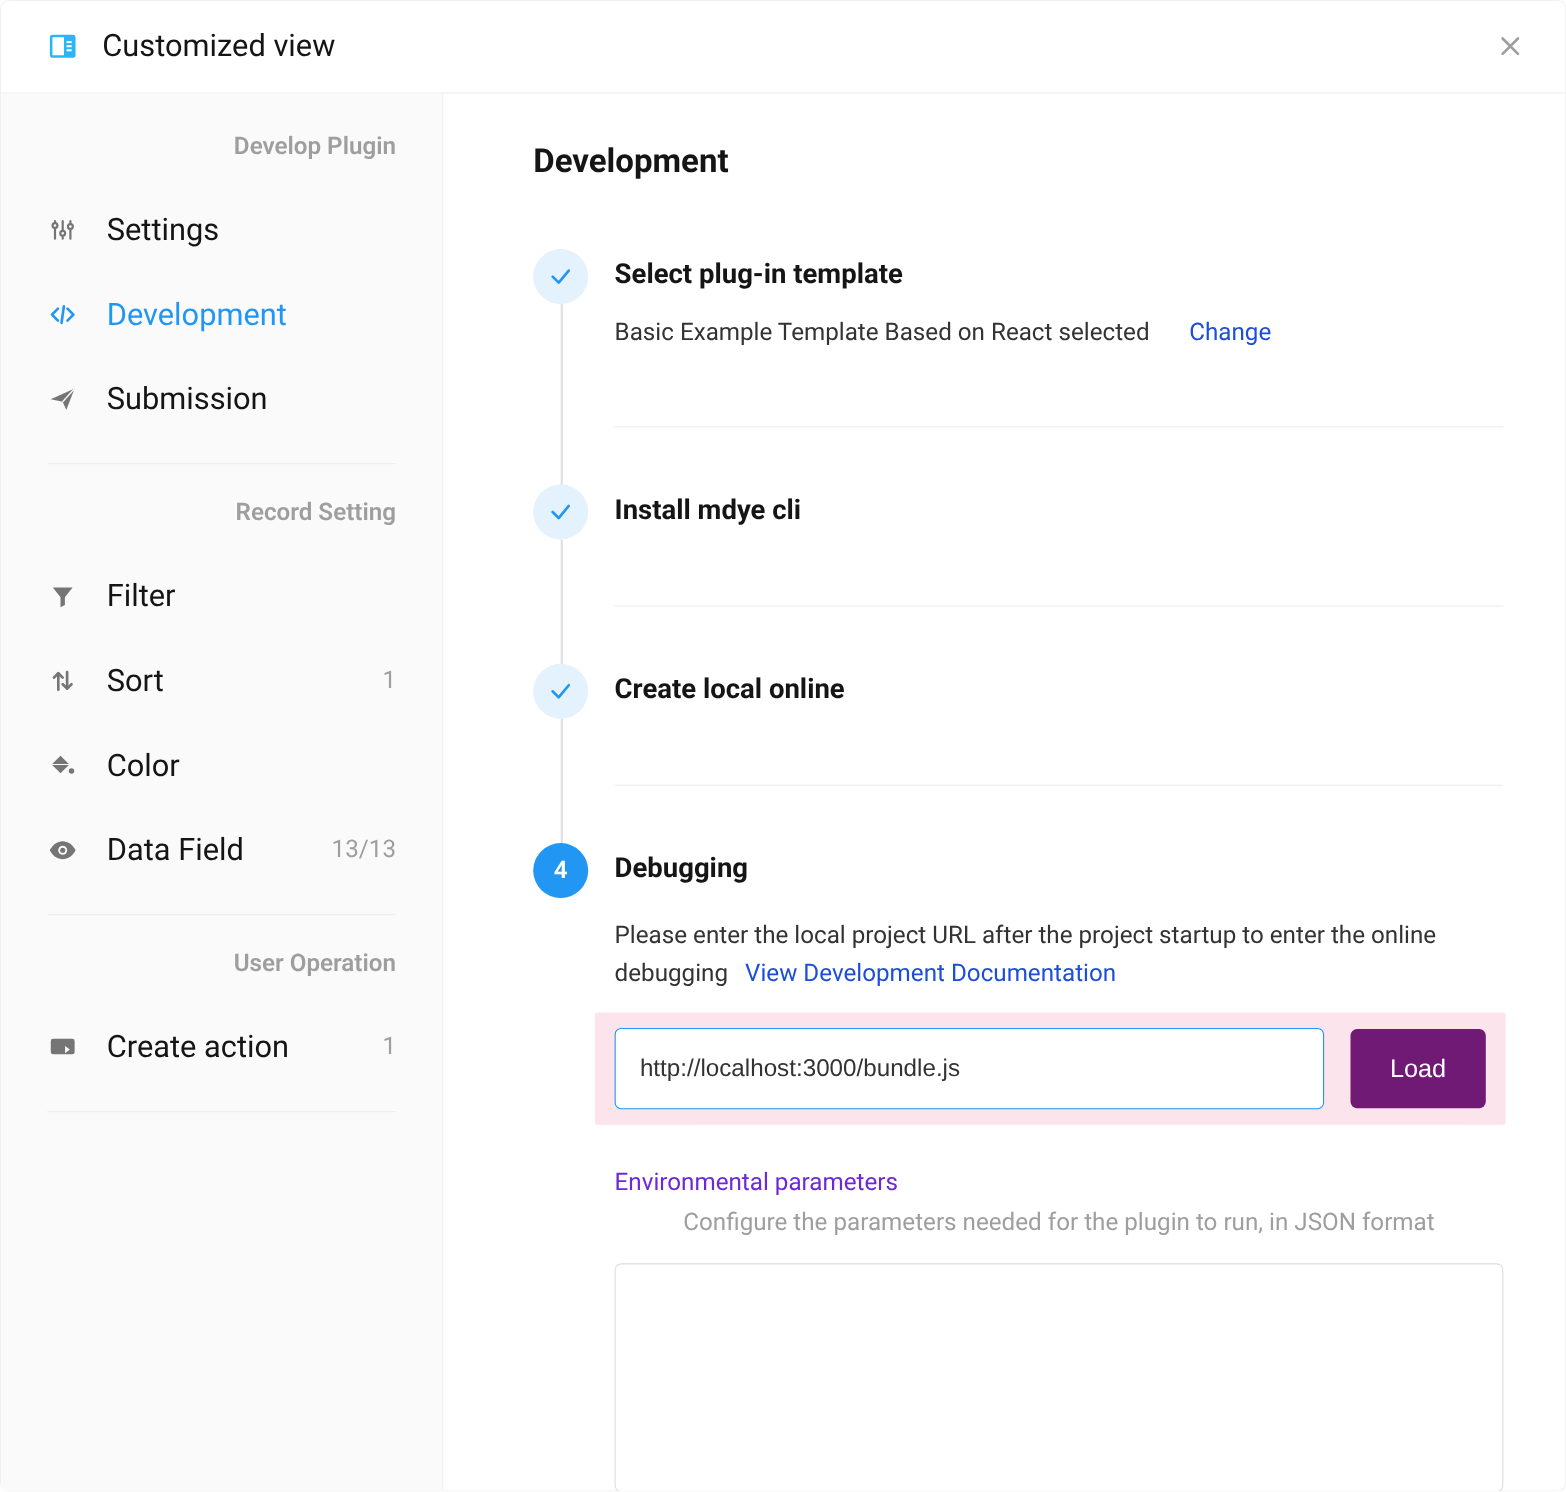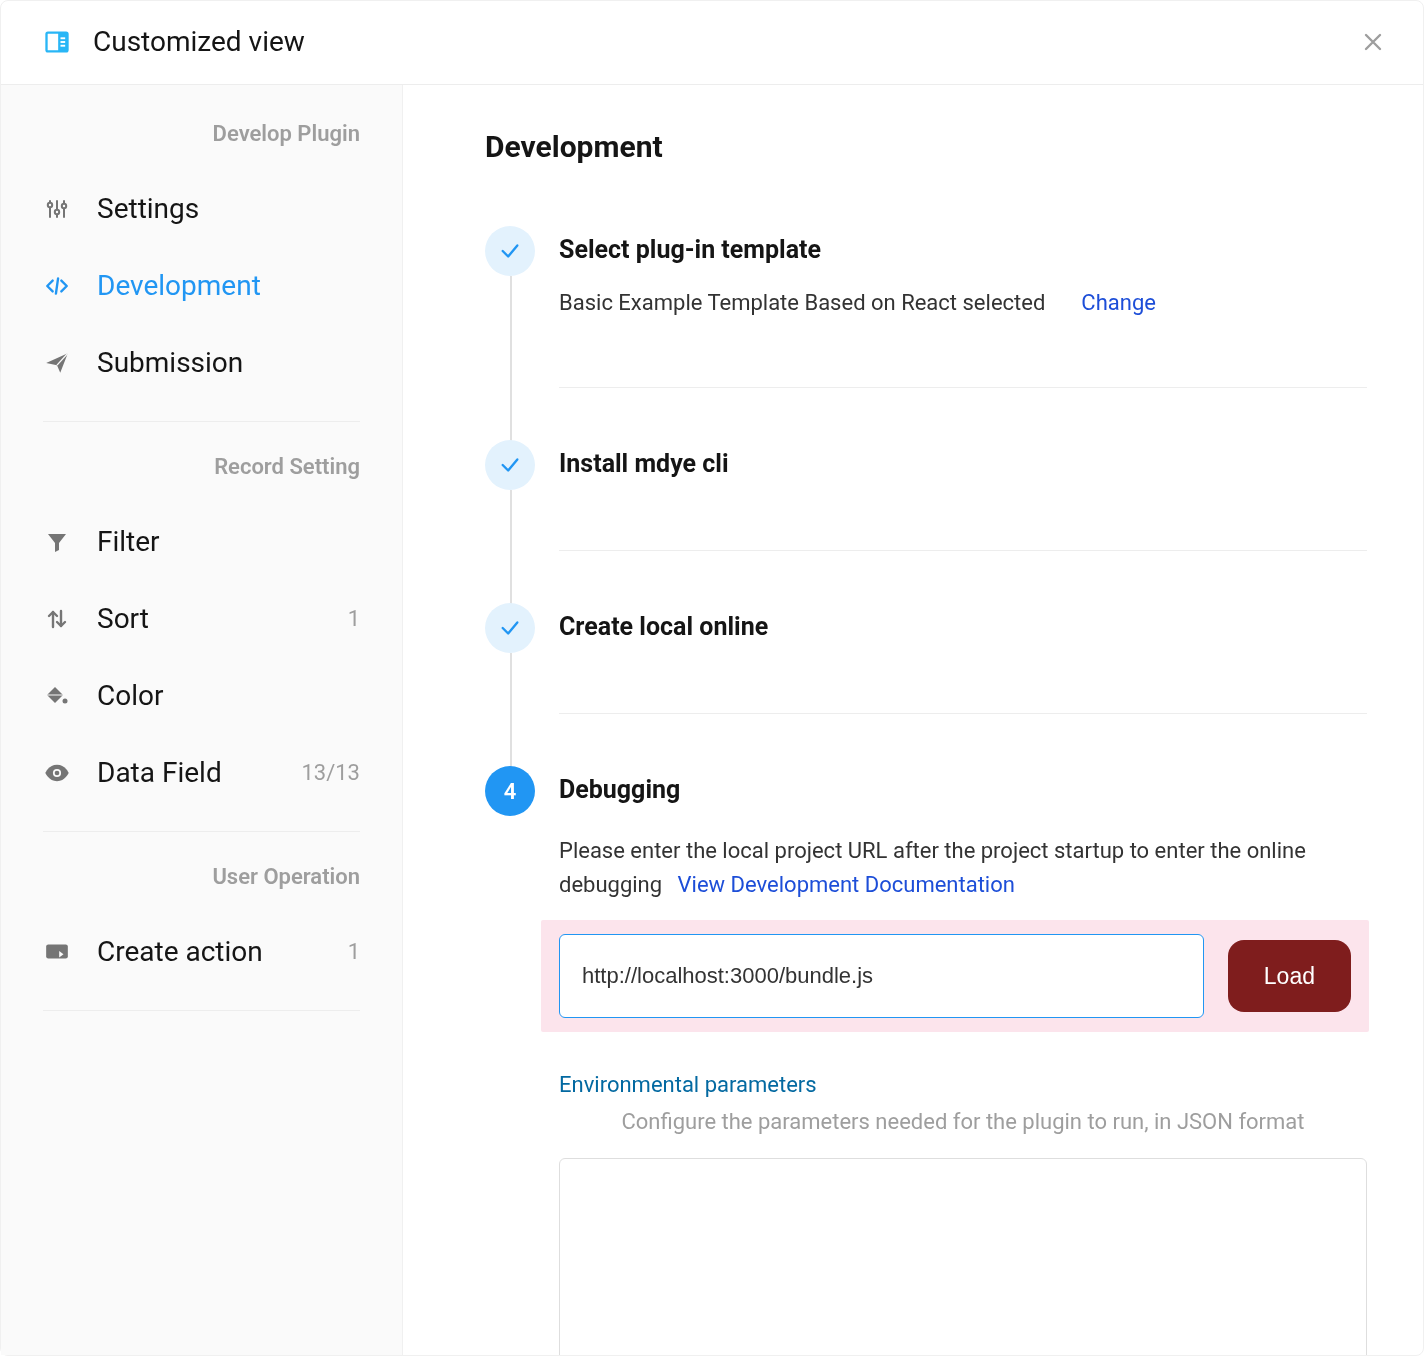--- a/index.html
+++ b/index.html
@@ -190,43 +190,43 @@
     gap: 24px;
     background: #fce4ec;
     padding: 14px 18px 14px 18px;
     margin-top: 18px;
     border-radius: 2px;
     margin-left: -18px;
     margin-right: -2px;
   }
   .url-input {
     flex: 1;
-    height: 84px;
+    height: 74px;
     border: 1px solid #2196F3;
     border-radius: 6px;
     padding: 0 22px;
     font-size: 22px;
     color: #333;
     background: #fff;
     outline: none;
   }
   .load-btn {
     height: 72px;
     padding: 0 36px;
-    background: #7f1d1d;
+    background: #701a75;
     color: #fff;
     border: none;
-    border-radius: 16px;
+    border-radius: 6px;
     font-size: 23px;
     cursor: pointer;
     text-align: right;
   }
   .env-label {
     font-size: 22px;
-    color: #0369a1;
+    color: #6d28d9;
     margin-top: 40px;
   }
   .env-desc {
     font-size: 22px;
     color: #9e9e9e;
     margin-top: 8px;
     line-height: 1.5;
     text-align: center;
   }
   .env-textarea {

